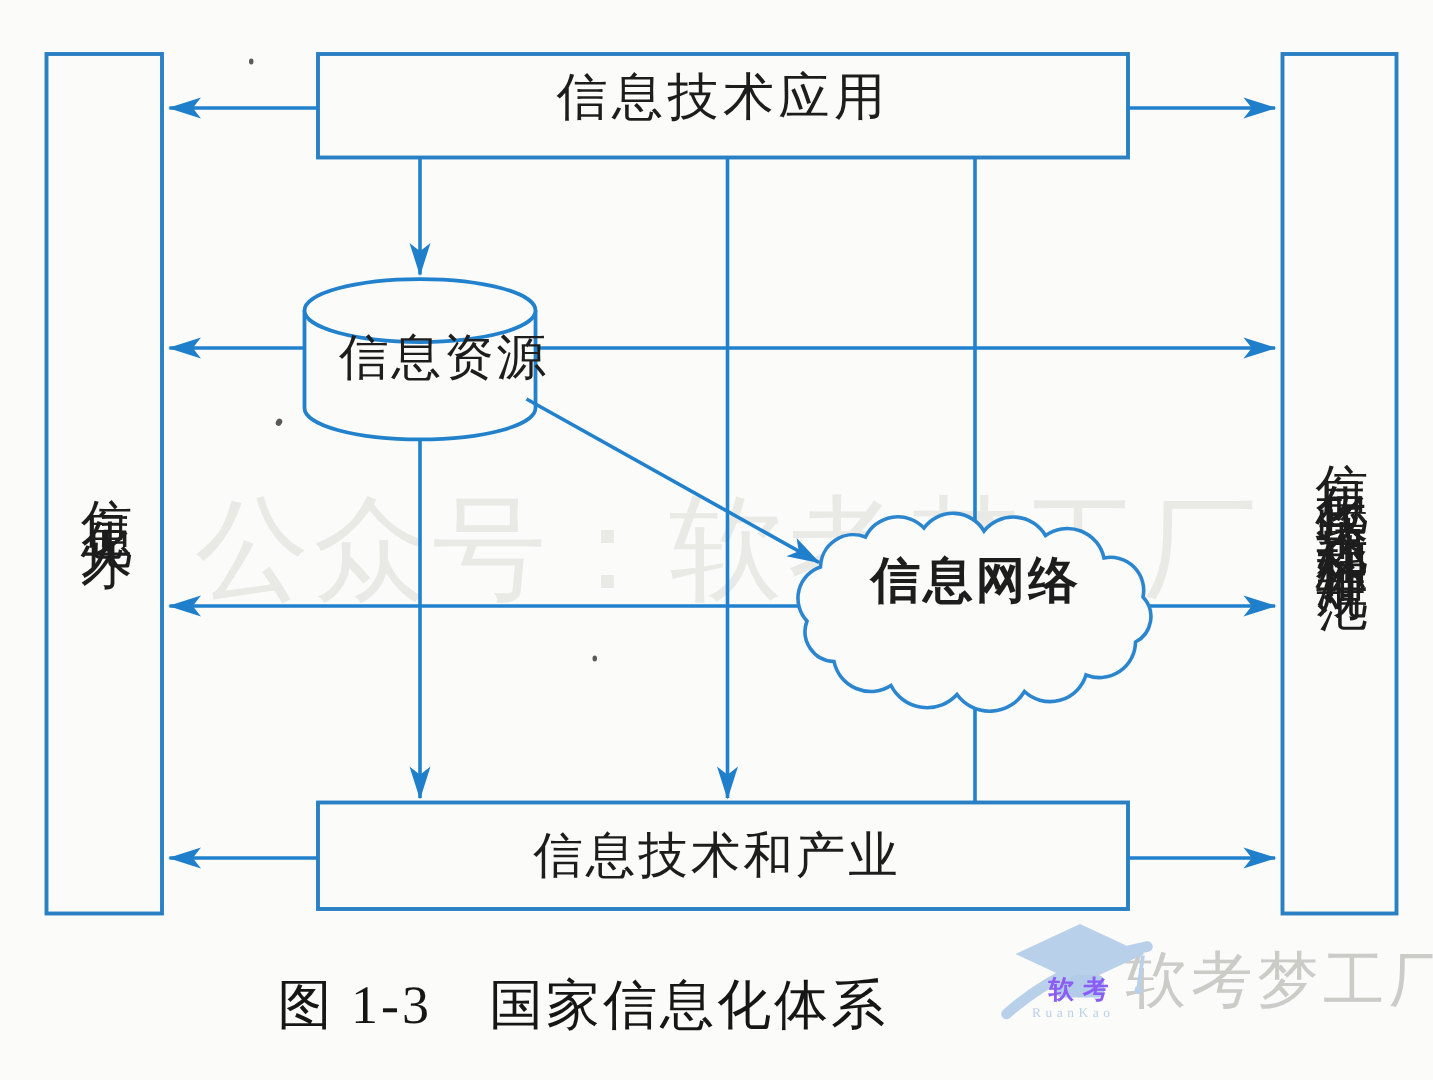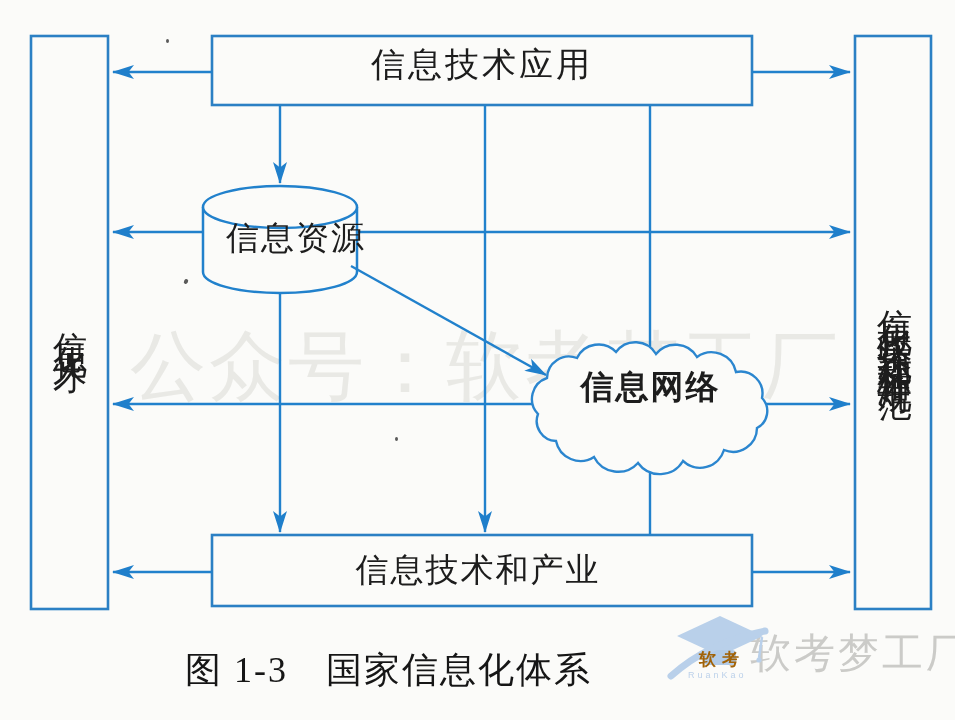--- a/index.html
+++ b/index.html
@@ -42,25 +42,25 @@
   .caption{
     position:absolute;left:0;top:646px;width:777px;z-index:4;
     text-align:center;font-size:36px;letter-spacing:2px;color:#161616;
     white-space:pre;
   }
   
   #logo-svg{position:absolute;left:663px;top:608px;z-index:3;}
   .logo-cn{
     position:absolute;left:699px;top:648px;z-index:4;
     font-family:Liberation Serif, serif;
-    font-size:17px;font-weight:bold;color:#a16207;letter-spacing:6px;white-space:nowrap;
+    font-size:17px;font-weight:bold;color:#8b5cf6;letter-spacing:6px;white-space:nowrap;
   }
   .logo-en{
     position:absolute;left:688px;top:670px;z-index:4;
-    font-family:Liberation Sans, sans-serif;
+    font-family:Liberation Serif, serif;
     font-size:9px;color:#bcd1ea;letter-spacing:3px;white-space:nowrap;
   }
   .brand{
     position:absolute;left:750px;top:626px;z-index:2;
     font-family:"DejaVu Sans","Liberation Sans",sans-serif;
     font-size:41px;color:#cbcbc8;letter-spacing:3px;white-space:nowrap;
   }
   
   .speck{position:absolute;z-index:2;background:#5a5a5a;border-radius:50%;}
   .speck1{left:166px;top:39px;width:3px;height:4px;}

